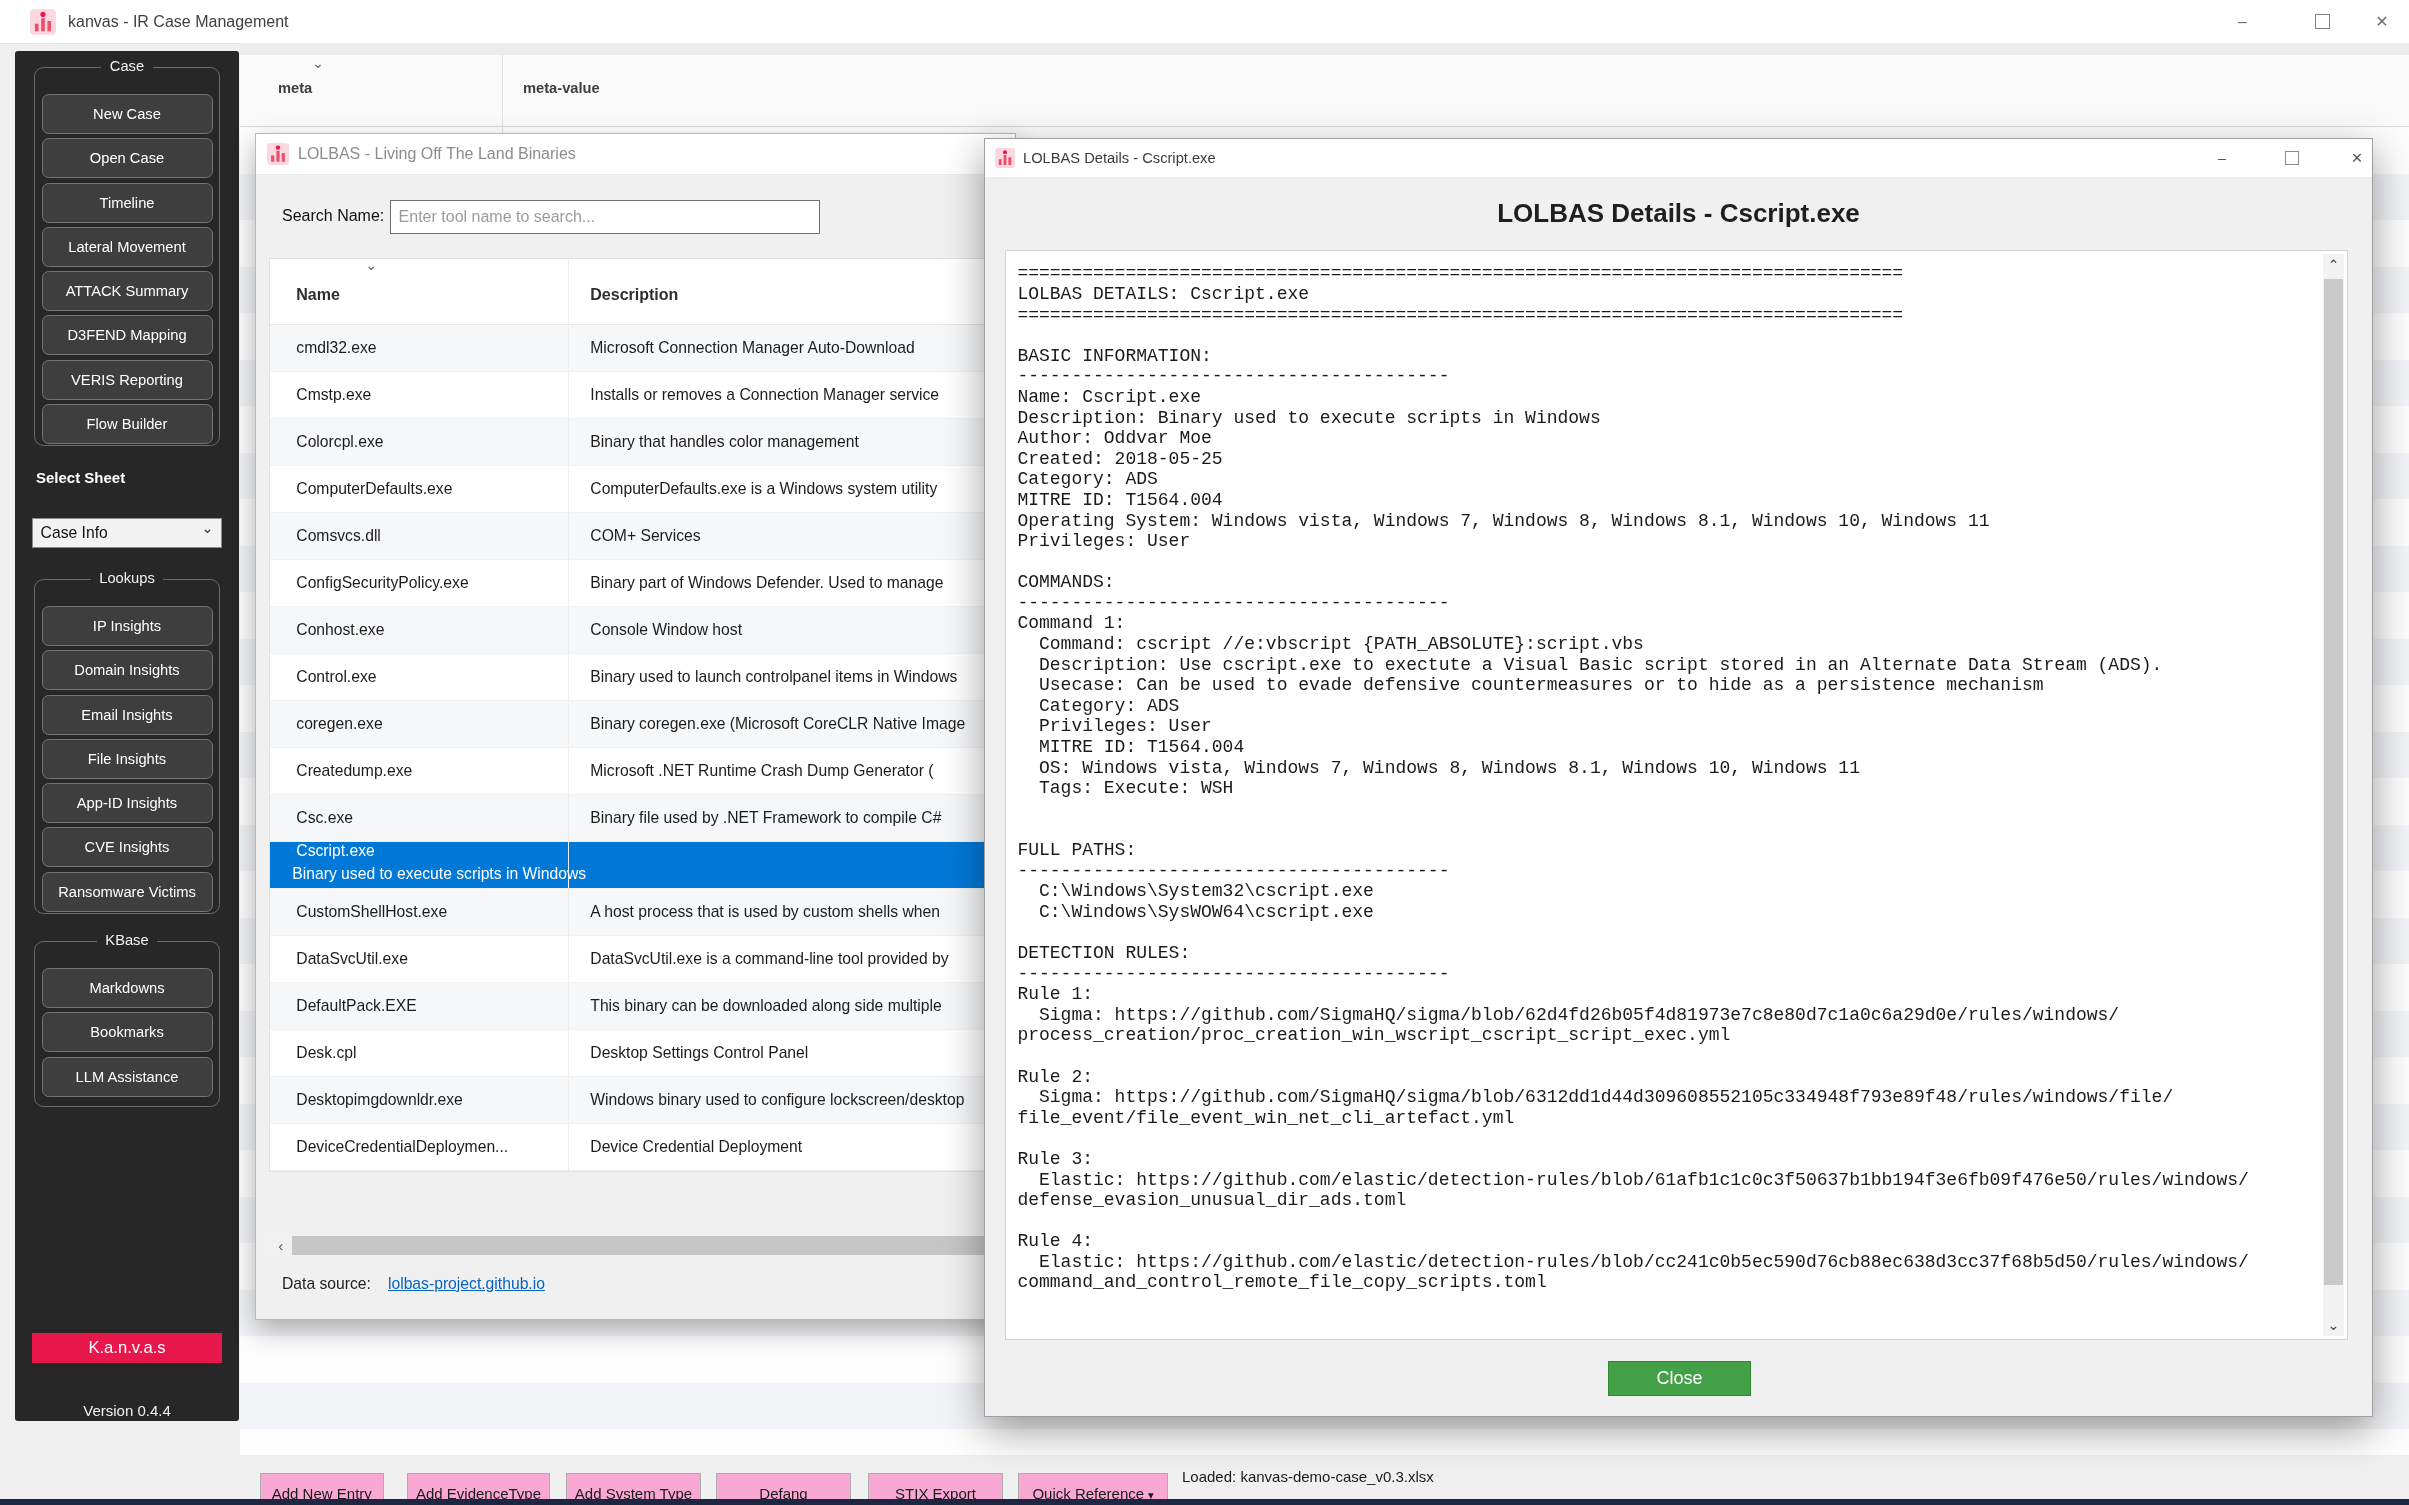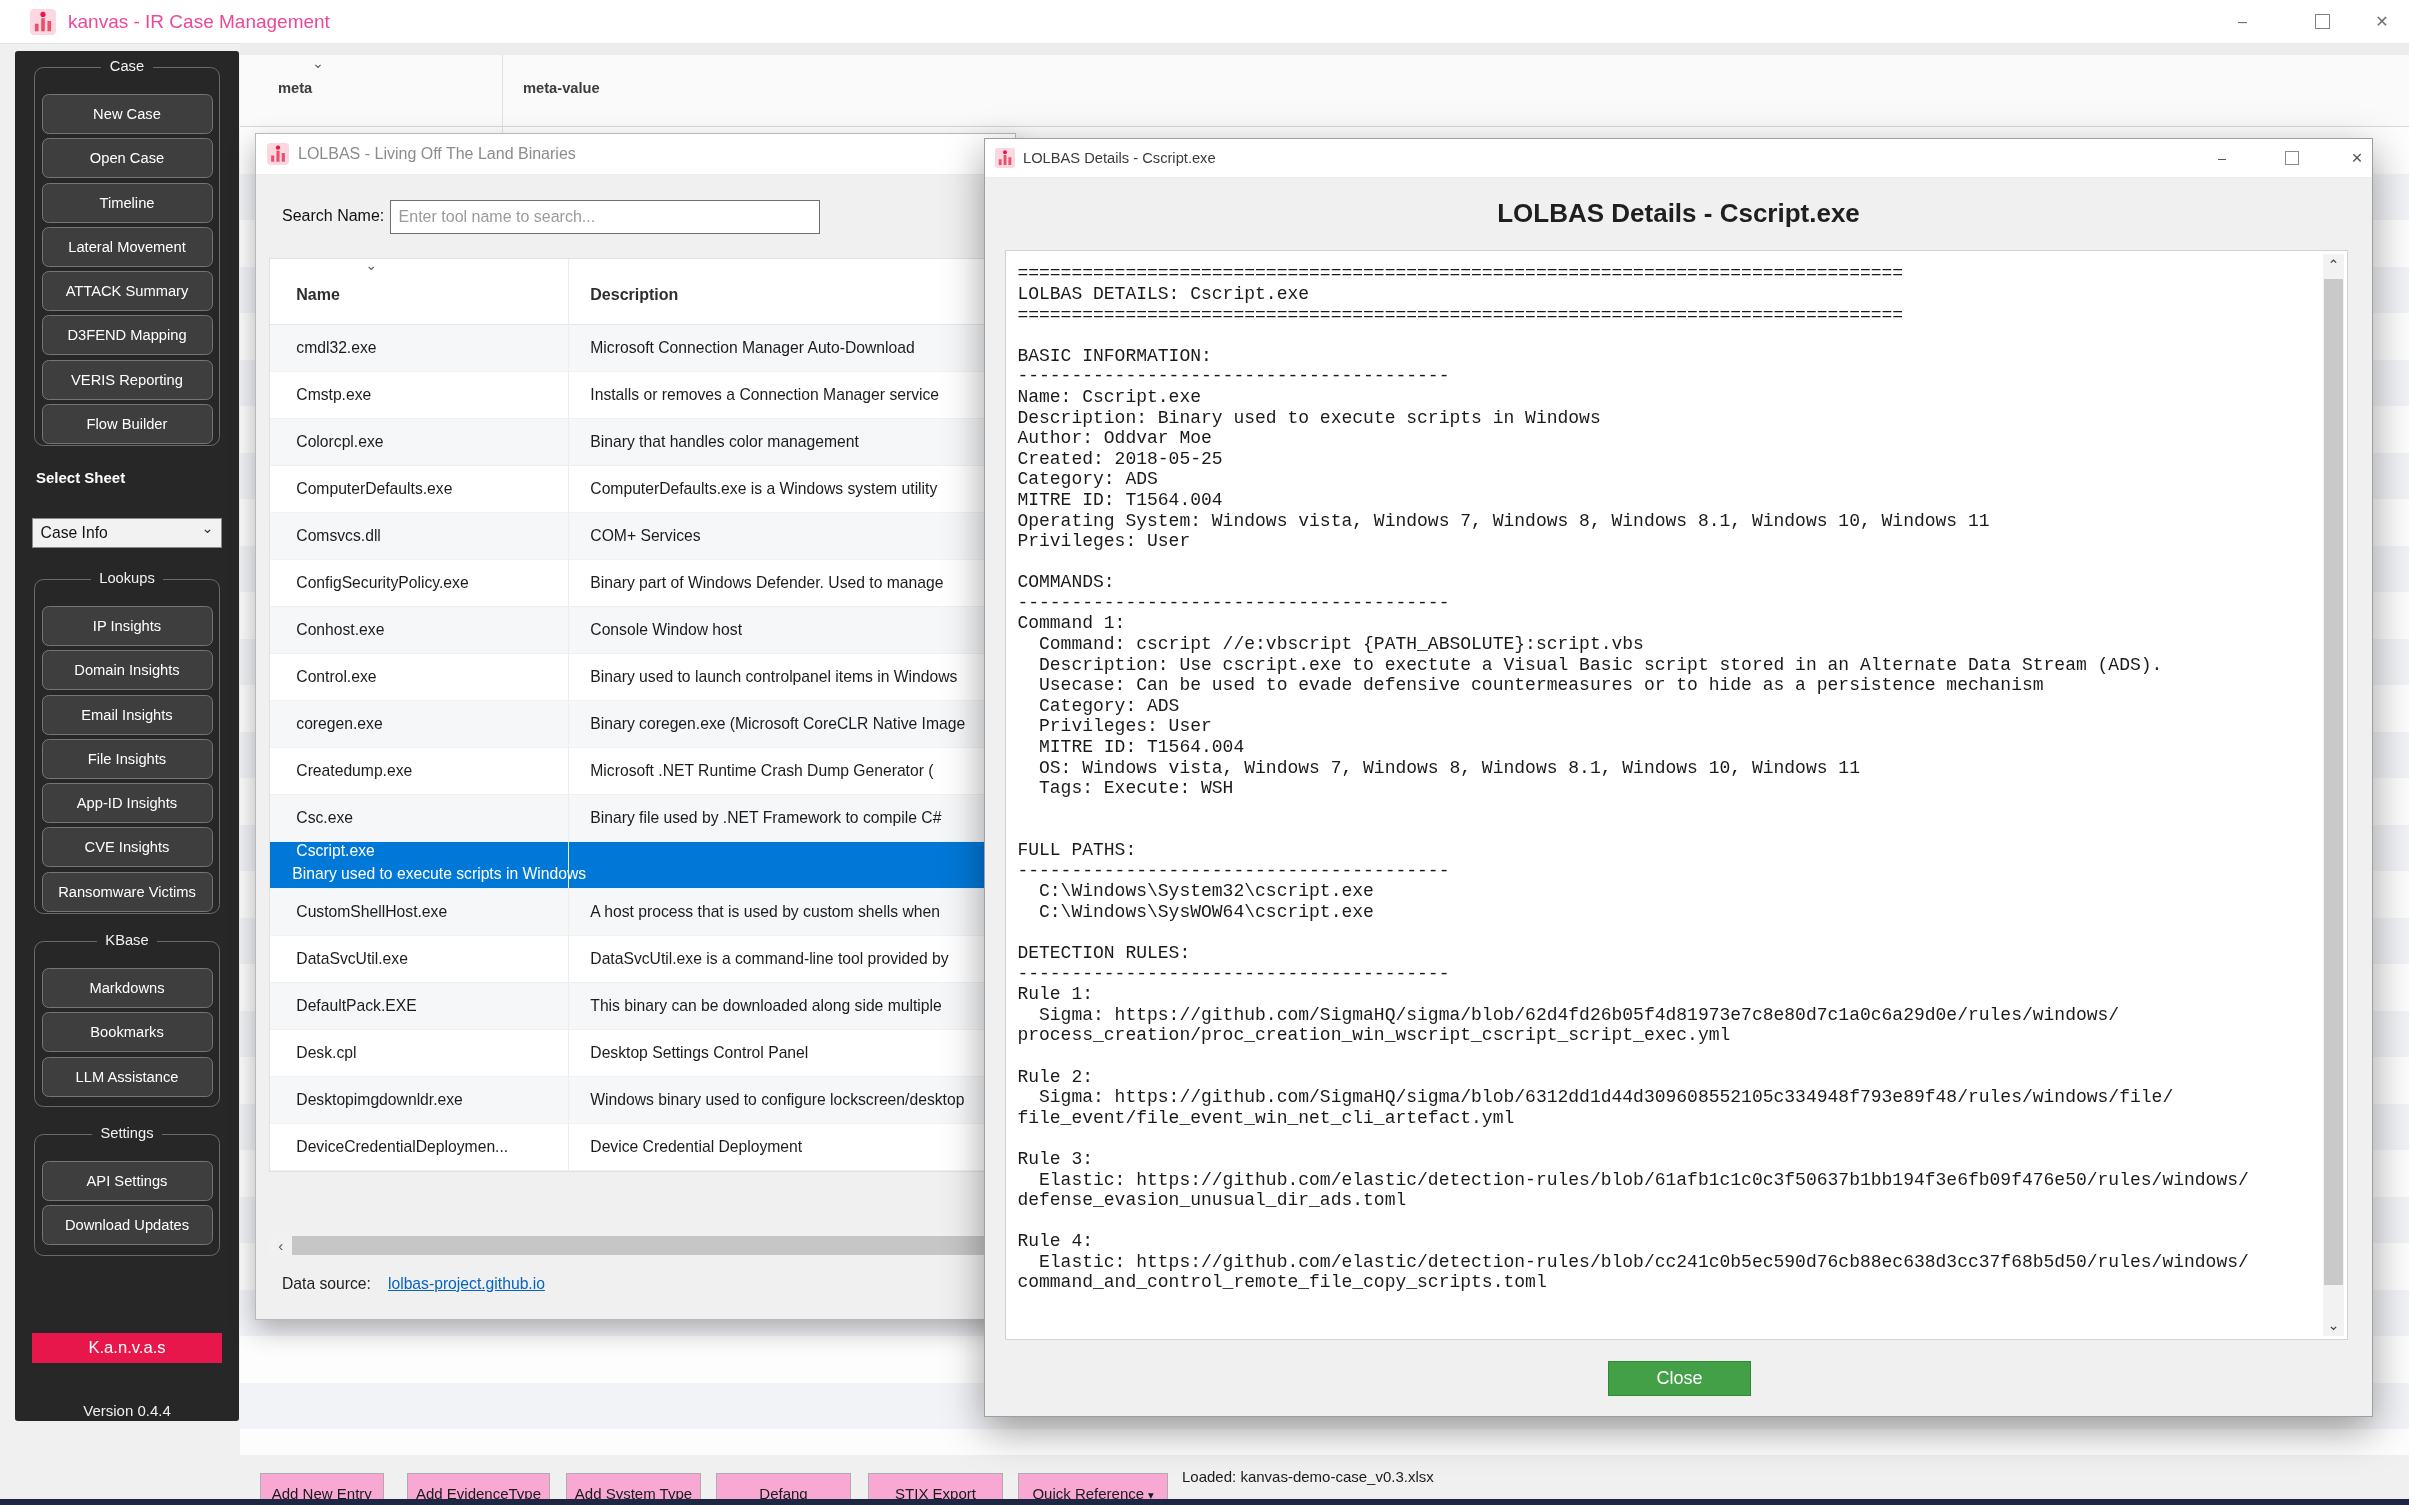--- a/index.html
+++ b/index.html
@@ -4,21 +4,21 @@
 <style>
   html,body{margin:0;padding:0;}
   body{width:2409px;height:1506px;position:relative;overflow:hidden;background:#f0f0f0;
        font-family:"Liberation Sans",sans-serif;-webkit-font-smoothing:antialiased;}
 
   
   .titlebar{position:absolute;left:0;top:0;width:2409px;height:43px;background:#ffffff;
             border-bottom:1px solid #e3e3e3;}
   .titlebar .logo{position:absolute;left:30px;top:8.6px;width:26px;height:26px;}
   .titlebar .title{position:absolute;left:68px;top:0;height:39px;line-height:43px;
-                   font-size:19px;color:#ec4899;}
+                   font-size:16px;color:#404040;}
   .wc{position:absolute;top:0;height:43px;width:57px;display:flex;align-items:center;
       justify-content:center;color:#6f6f6f;font-size:16px;cursor:default;}
   .wc-min{left:2214px;} .wc-max{left:2294px;} .wc-close{left:2355px;width:54px;}
   .maxbox{display:inline-block;width:13.3px;height:13.3px;border:1.4px solid #808080;}
 
   
   .bg-band{position:absolute;left:240px;top:43px;right:0;height:12.4px;background:#ececec;}
   .bg-header{position:absolute;left:240px;top:55px;right:0;height:71px;background:#fafafa;
              border-bottom:1px solid #d8d8d8;}
   .bg-header .h1{position:absolute;left:38px;top:25px;font-size:14.7px;font-weight:bold;color:#3d3d3d;}
@@ -186,28 +186,20 @@
   <div class="sgroup g-kbase">
     <div class="sgroup-title"><span>KBase</span></div>
     <div class="sgroup-body">
 
     <button class="sbtn">Markdowns</button>
         <button class="sbtn">Bookmarks</button>
         <button class="sbtn">LLM Assistance</button>
       </div>
   </div>
 
-  <div class="sgroup g-settings">
-    <div class="sgroup-title"><span>Settings</span></div>
-    <div class="sgroup-body">
-
-    <button class="sbtn">API Settings</button>
-        <button class="sbtn">Download Updates</button>
-      </div>
-  </div>
 
   <div class="brand">K.a.n.v.a.s</div>
   <div class="version">Version 0.4.4</div>
 </aside>
 
 <section class="lolbas">
   <div class="wtitle">
     <span class="logo">
       <svg class="klogo-svg" viewBox="0 0 24 24">
           <rect width="24" height="24" rx="4" fill="#fbd7df"></rect>

